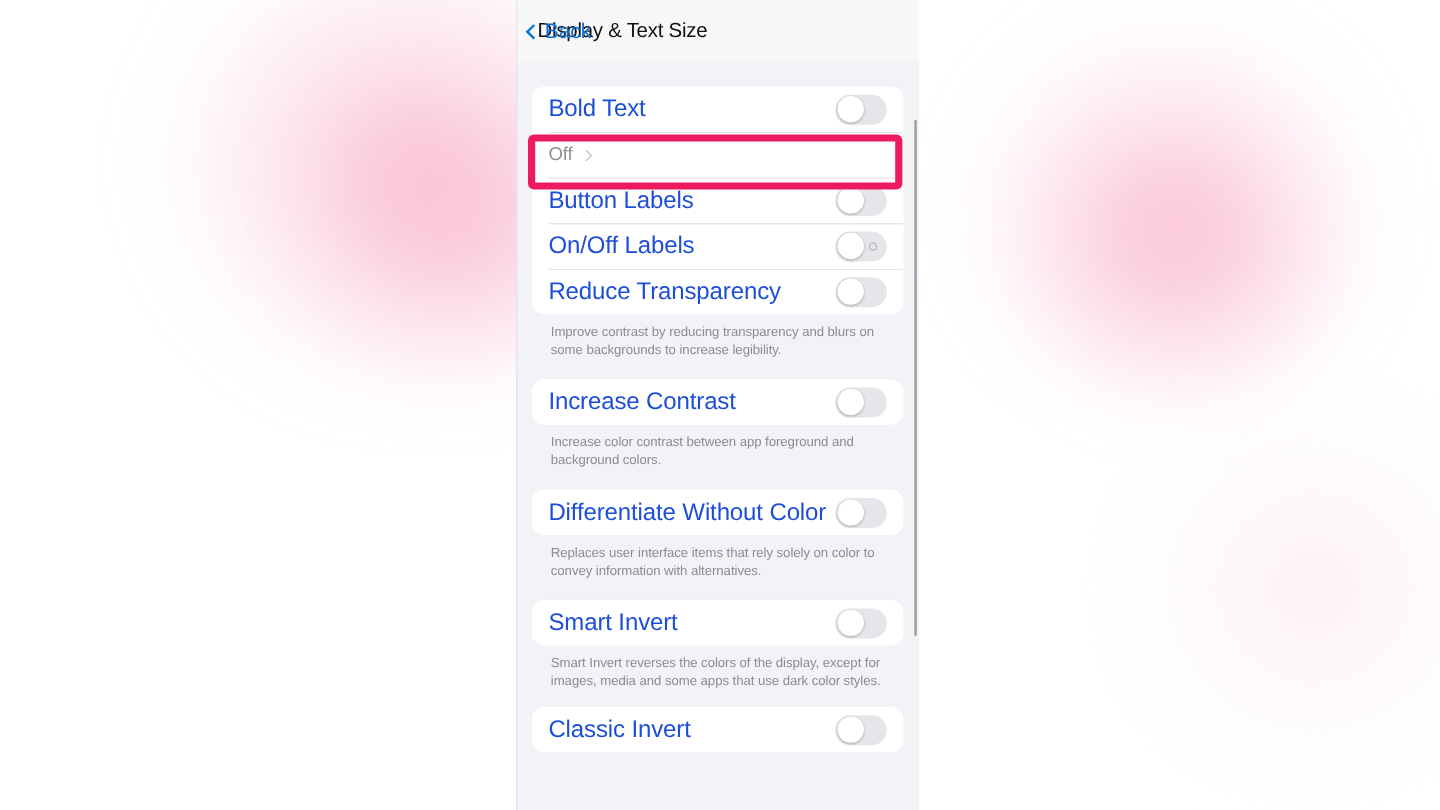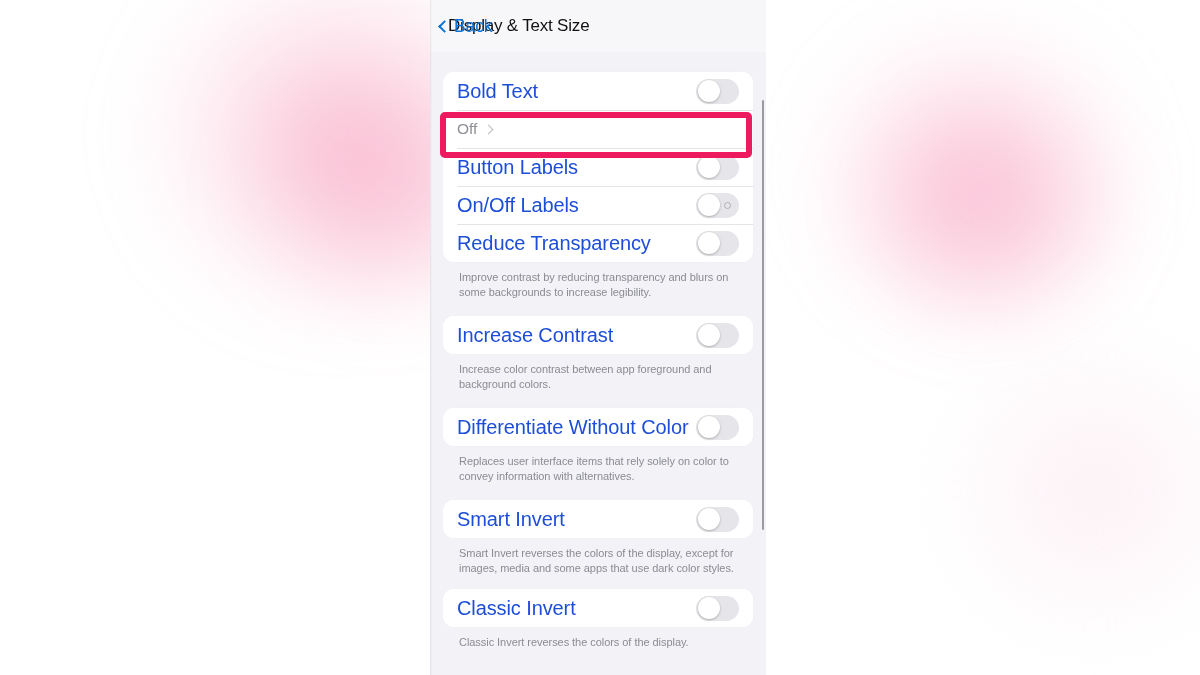--- a/index.html
+++ b/index.html
@@ -324,21 +324,20 @@
       <div class="gap-sm"></div>
 
       <div class="group">
         <div class="row">
           <span class="row-label">Classic Invert</span>
           <span class="switch">
             <span class="knob"></span>
           </span>
         </div>
       </div>
-      <div class="note">Classic Invert reverses the colors of the display.</div>
 
       <div class="scrollbar"></div>
     </div>
   </div>
 
   <div class="highlight"></div>
 
 </div>
 
 </body></html>

